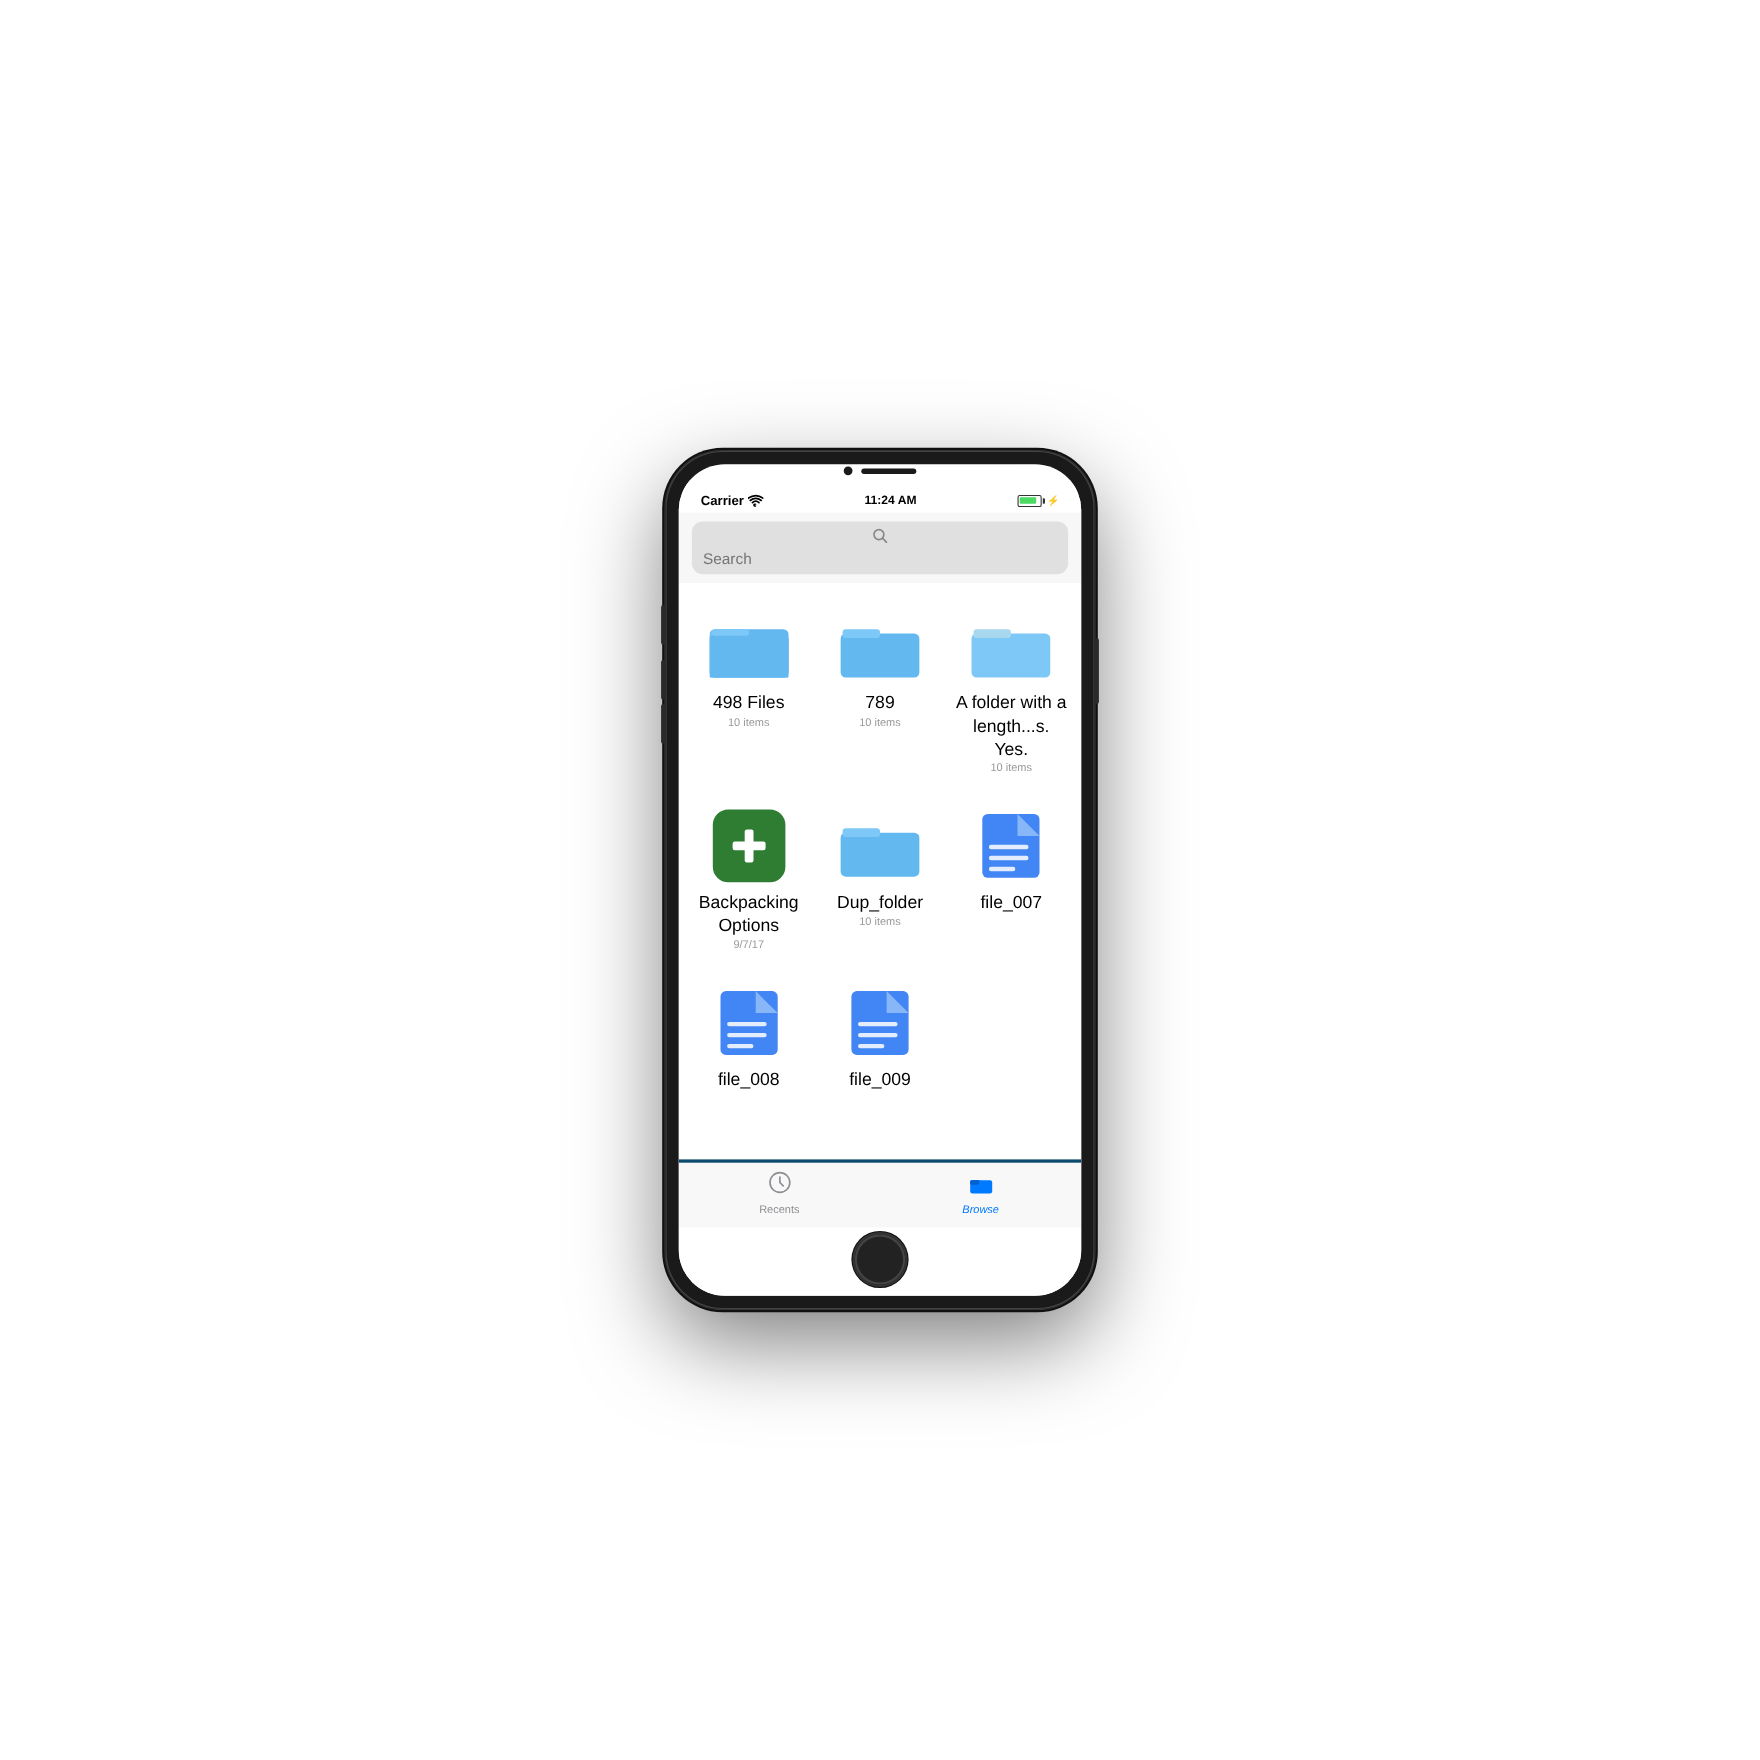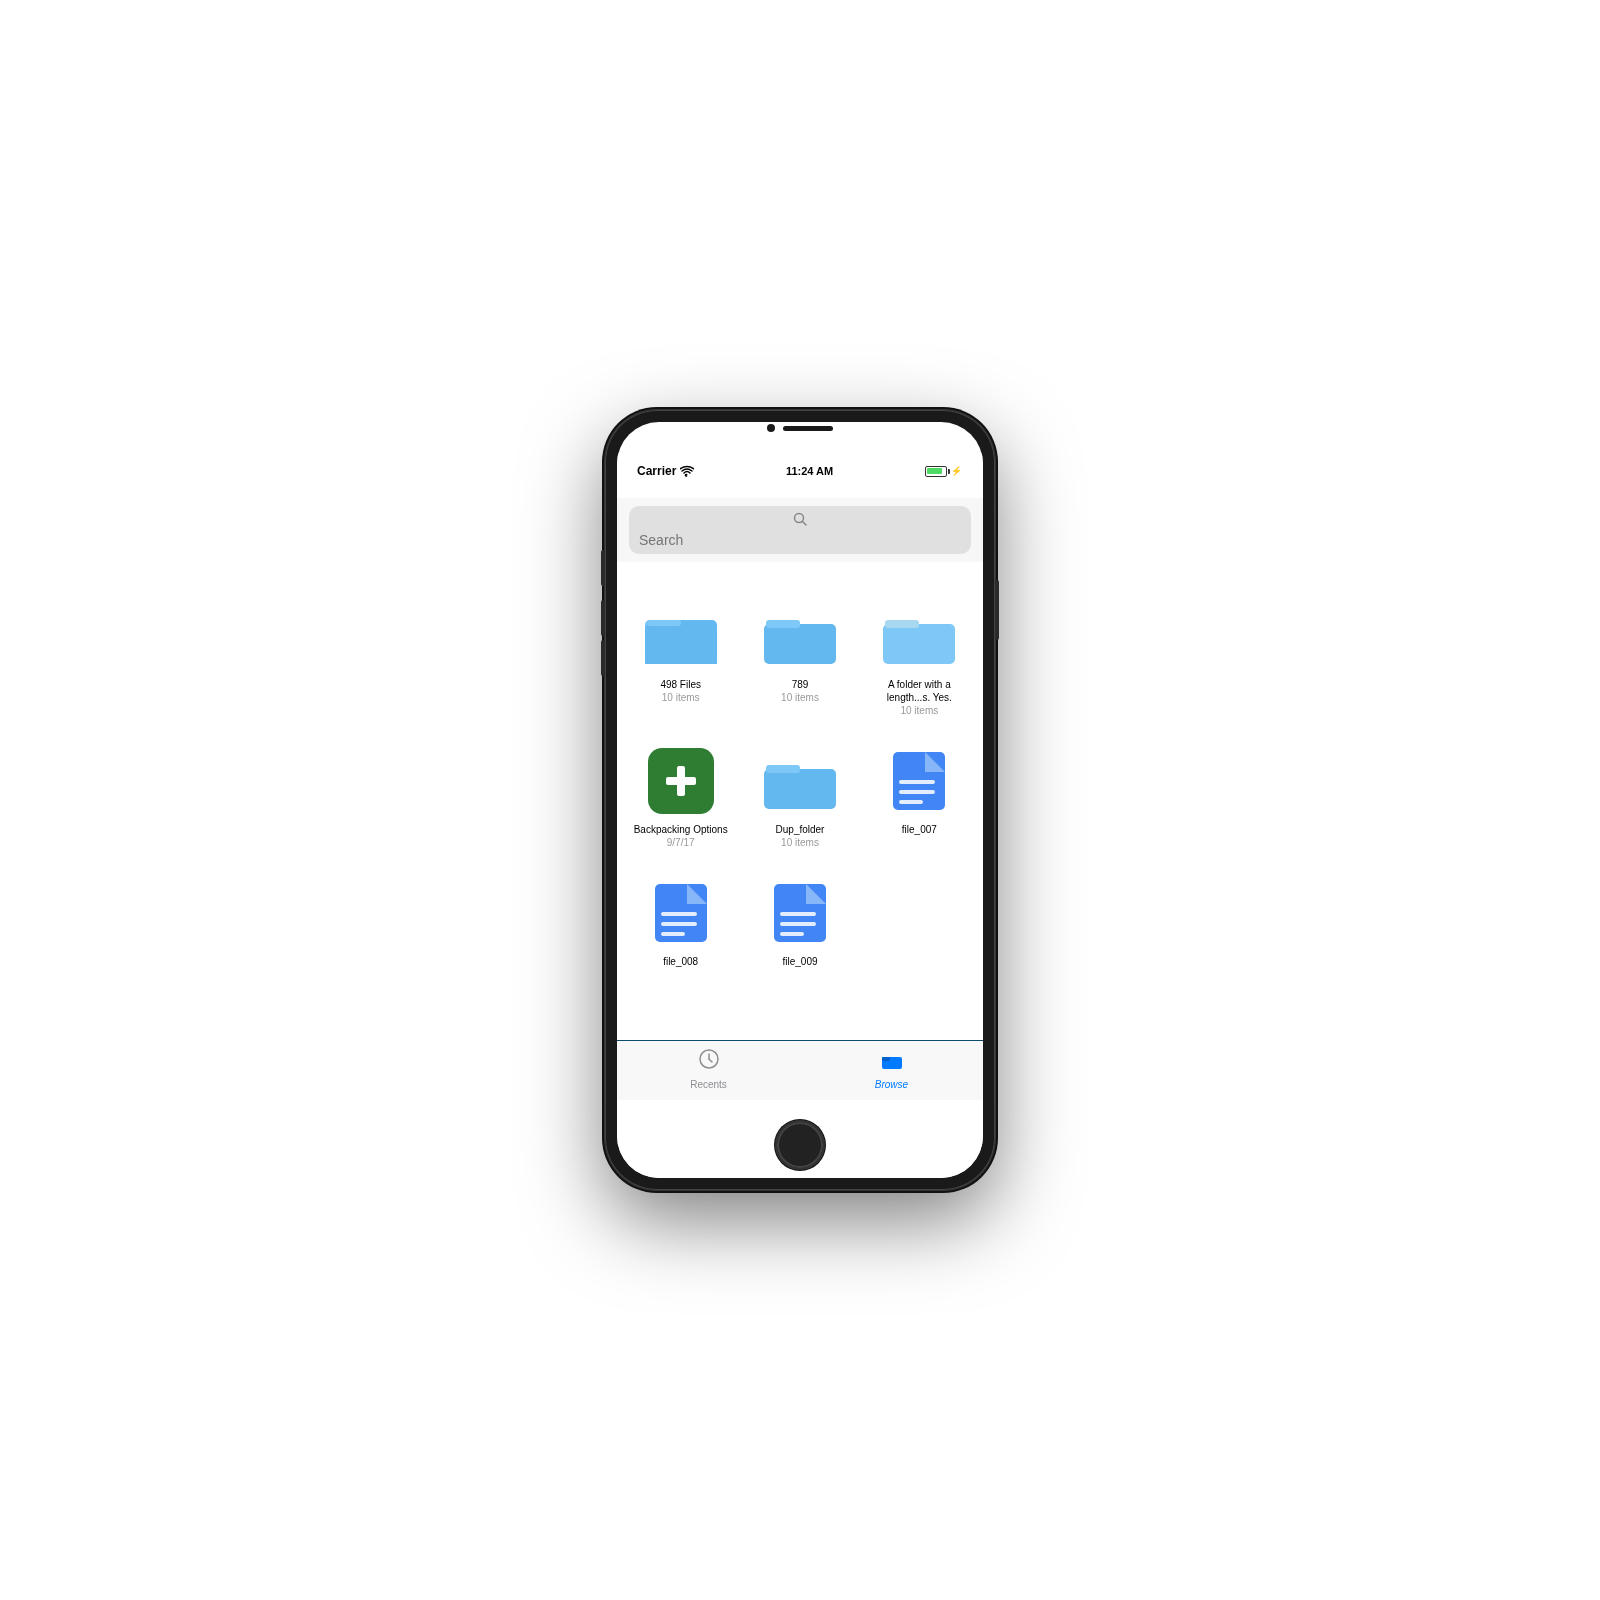--- a/index.html
+++ b/index.html
@@ -51,21 +51,20 @@
     }
 
     .phone-inner {
       width: 100%;
       height: 100%;
       background: #fff;
       border-radius: 42px;
       overflow: hidden;
       display: flex;
       flex-direction: column;
-      gap: 16px;
     }
 
     
     .status-bar {
       background: #fff;
       display: flex;
       justify-content: space-between;
       align-items: center;
       padding: 12px 20px 4px;
       font-size: 12px;
@@ -204,21 +203,21 @@
     .item-icon {
       width: 72px;
       height: 72px;
       margin-bottom: 6px;
       display: flex;
       align-items: center;
       justify-content: center;
     }
 
     .item-name {
-      font-size: 10px;
+      font-size: 16px;
       color: #000;
       font-weight: 400;
       line-height: 1.3;
       word-break: break-word;
     }
     .item-meta {
       font-size: 10px;
       color: #999;
       line-height: 1.3;
     }
@@ -278,21 +277,21 @@
       align-items: flex-start;
       justify-content: center;
       position: relative;
       overflow: hidden;
     }
 
     
     .tab-bar {
       display: flex;
       background: #f8f8f8;
-      border-top: 1px solid #0c4a6e;
+      border-top: 3px solid #0c4a6e;
       padding: 6px 0 10px;
       flex-shrink: 0;
     }
     .tab-item {
       flex: 1;
       display: flex;
       flex-direction: column;
       align-items: center;
       gap: 2px;
       cursor: pointer;

